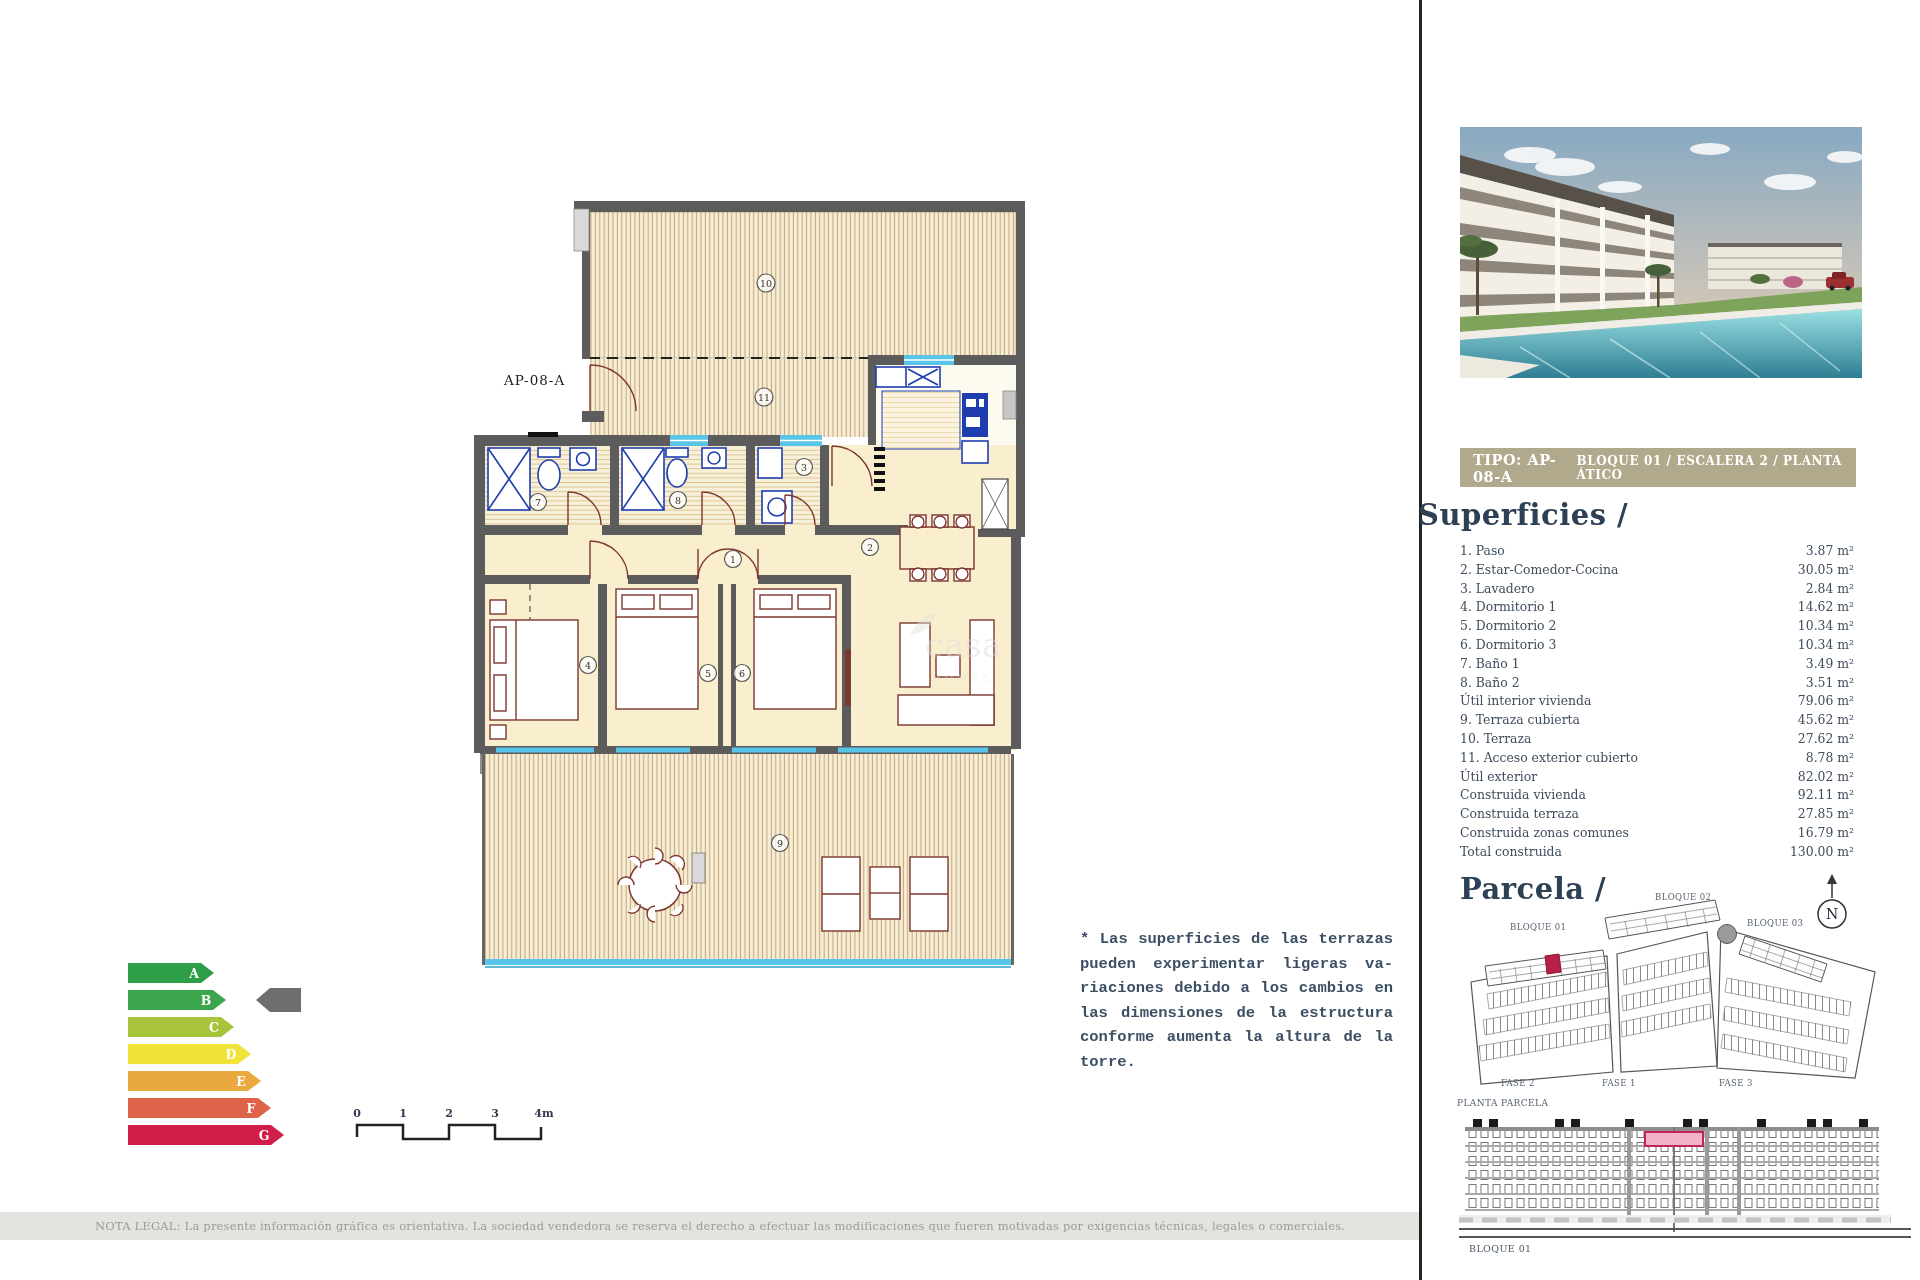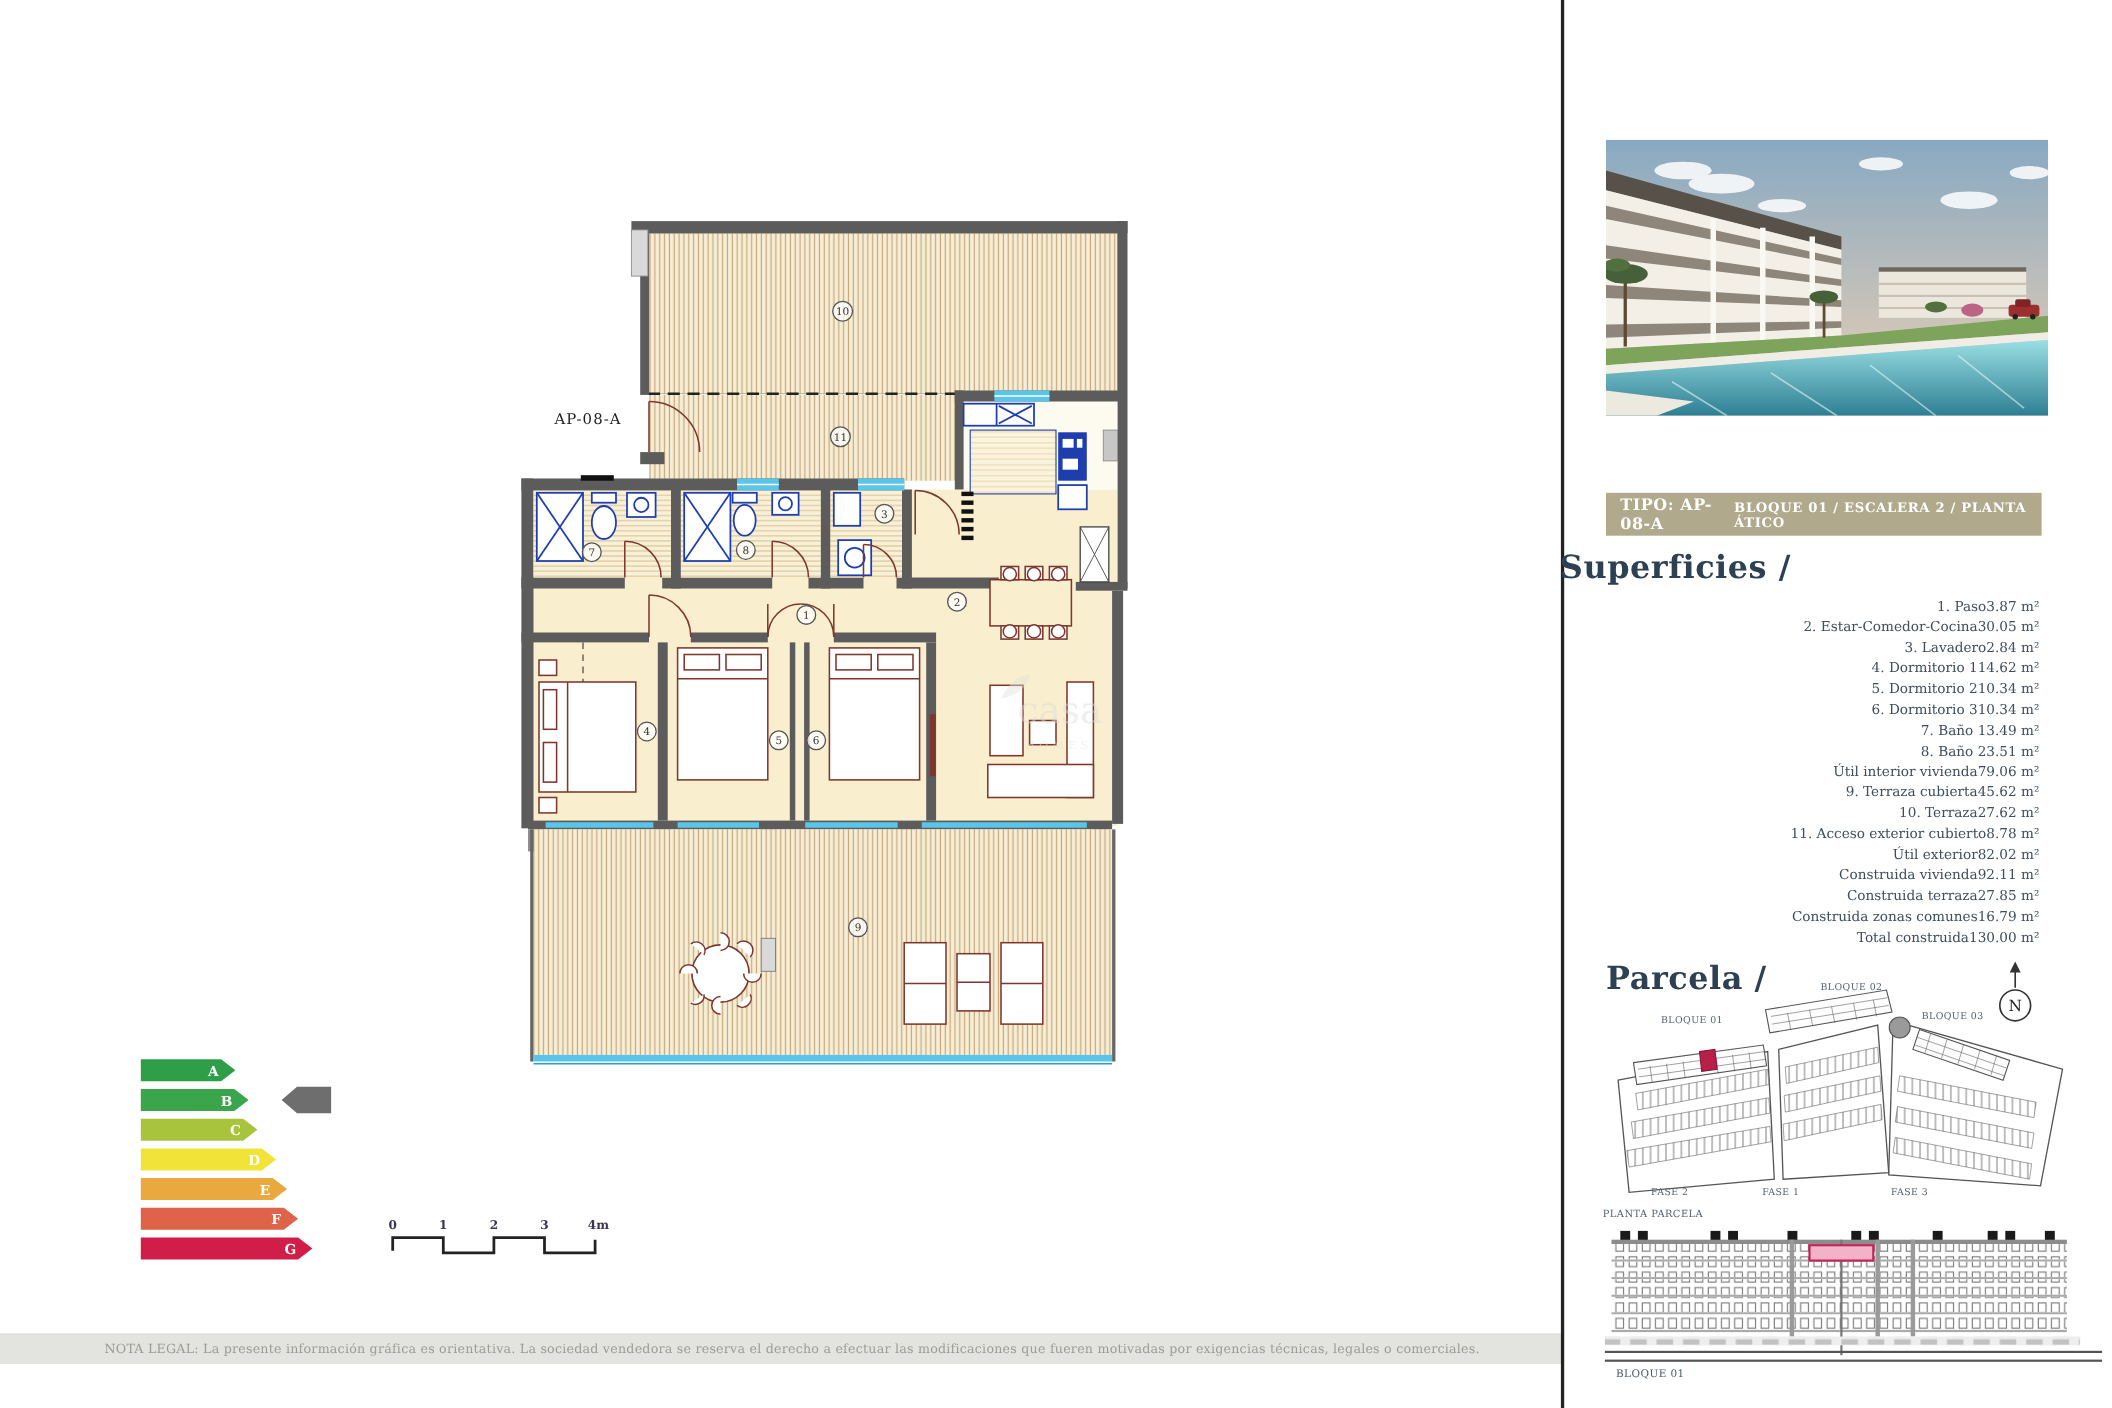--- a/index.html
+++ b/index.html
@@ -5,21 +5,21 @@
   html,body{margin:0;padding:0;background:#ffffff;}
   .page{position:relative;width:1920px;height:1280px;background:#fff;overflow:hidden;
         font-family:"DejaVu Serif", serif;}
   .abs{position:absolute;}
   
   .big-heading{color:#2e4154;font-size:29px;font-weight:600;letter-spacing:.5px;}
   .banner{background:#b1a98c;color:#fff;display:flex;align-items:center;justify-content:space-between;
           padding:16px 13px;box-sizing:border-box;}
   .banner .tp{font-size:14.5px;font-weight:700;letter-spacing:.5px;}
   .banner .loc{font-size:12px;font-weight:700;letter-spacing:.6px;}
-  .srow{display:flex;justify-content:flex-end;align-items:baseline;height:18.8px;
+  .srow{display:flex;justify-content:space-between;align-items:baseline;height:18.8px;
         font-size:12.4px;color:#3f4d5d;}
   .srow .svalue{text-align:right;}
   
   .note{font-family:"Liberation Mono", monospace;font-weight:700;font-size:15.5px;
         line-height:24.6px;color:#3c4f64;width:313px;}
   .note .nl{text-align:justify;text-align-last:justify;white-space:nowrap;}
   .note .nl:last-child{text-align-last:left;}
   
   .legalbar{background:#e3e3e0;display:flex;align-items:center;}
   .legalbar span{margin-left:95px;font-size:11.5px;color:#9d9c94;letter-spacing:.2px;}
@@ -326,20 +326,28 @@
 
   <svg class="abs" style="left:350px;top:1103px;" width="210" height="45" viewBox="0 0 210 45">
     <text x="7" y="14" font-size="11" font-weight="bold" fill="#3c3450" text-anchor="middle">0</text>
     <text x="53" y="14" font-size="11" font-weight="bold" fill="#3c3450" text-anchor="middle">1</text>
     <text x="99" y="14" font-size="11" font-weight="bold" fill="#3c3450" text-anchor="middle">2</text>
     <text x="145" y="14" font-size="11" font-weight="bold" fill="#3c3450" text-anchor="middle">3</text>
     <text x="194" y="14" font-size="11" font-weight="bold" fill="#3c3450" text-anchor="middle">4m</text>
     <path d="M7,34 L7,22 L53,22 L53,36 L99,36 L99,22 L145,22 L145,36 L191,36 L191,24" fill="none" stroke="#222" stroke-width="2.5"></path>
   </svg>
 
+  <div class="abs note" style="left:1080px;top:927px;">
+    <div class="nl">* Las superficies de las terrazas</div>
+    <div class="nl">pueden experimentar ligeras va-</div>
+    <div class="nl">riaciones debido a los cambios en</div>
+    <div class="nl">las dimensiones de la estructura</div>
+    <div class="nl">conforme aumenta la altura de la</div>
+    <div class="nl">torre.</div>
+  </div>
 
   <div class="abs legalbar" style="left:0;top:1212px;width:1419px;height:28px;">
     <span>NOTA LEGAL: La presente información gráfica es orientativa. La sociedad vendedora se reserva el derecho a efectuar las modificaciones que fueren motivadas por exigencias técnicas, legales o comerciales.</span>
   </div>
 
   <div class="abs divider" style="left:1419px;top:0;width:3px;height:1280px;"></div>
 
   <svg class="abs" style="left:1460px;top:127px;" width="402" height="251" viewBox="0 0 402 251">
     <defs>
       <linearGradient id="sky" x1="0" y1="0" x2="0" y2="1">

